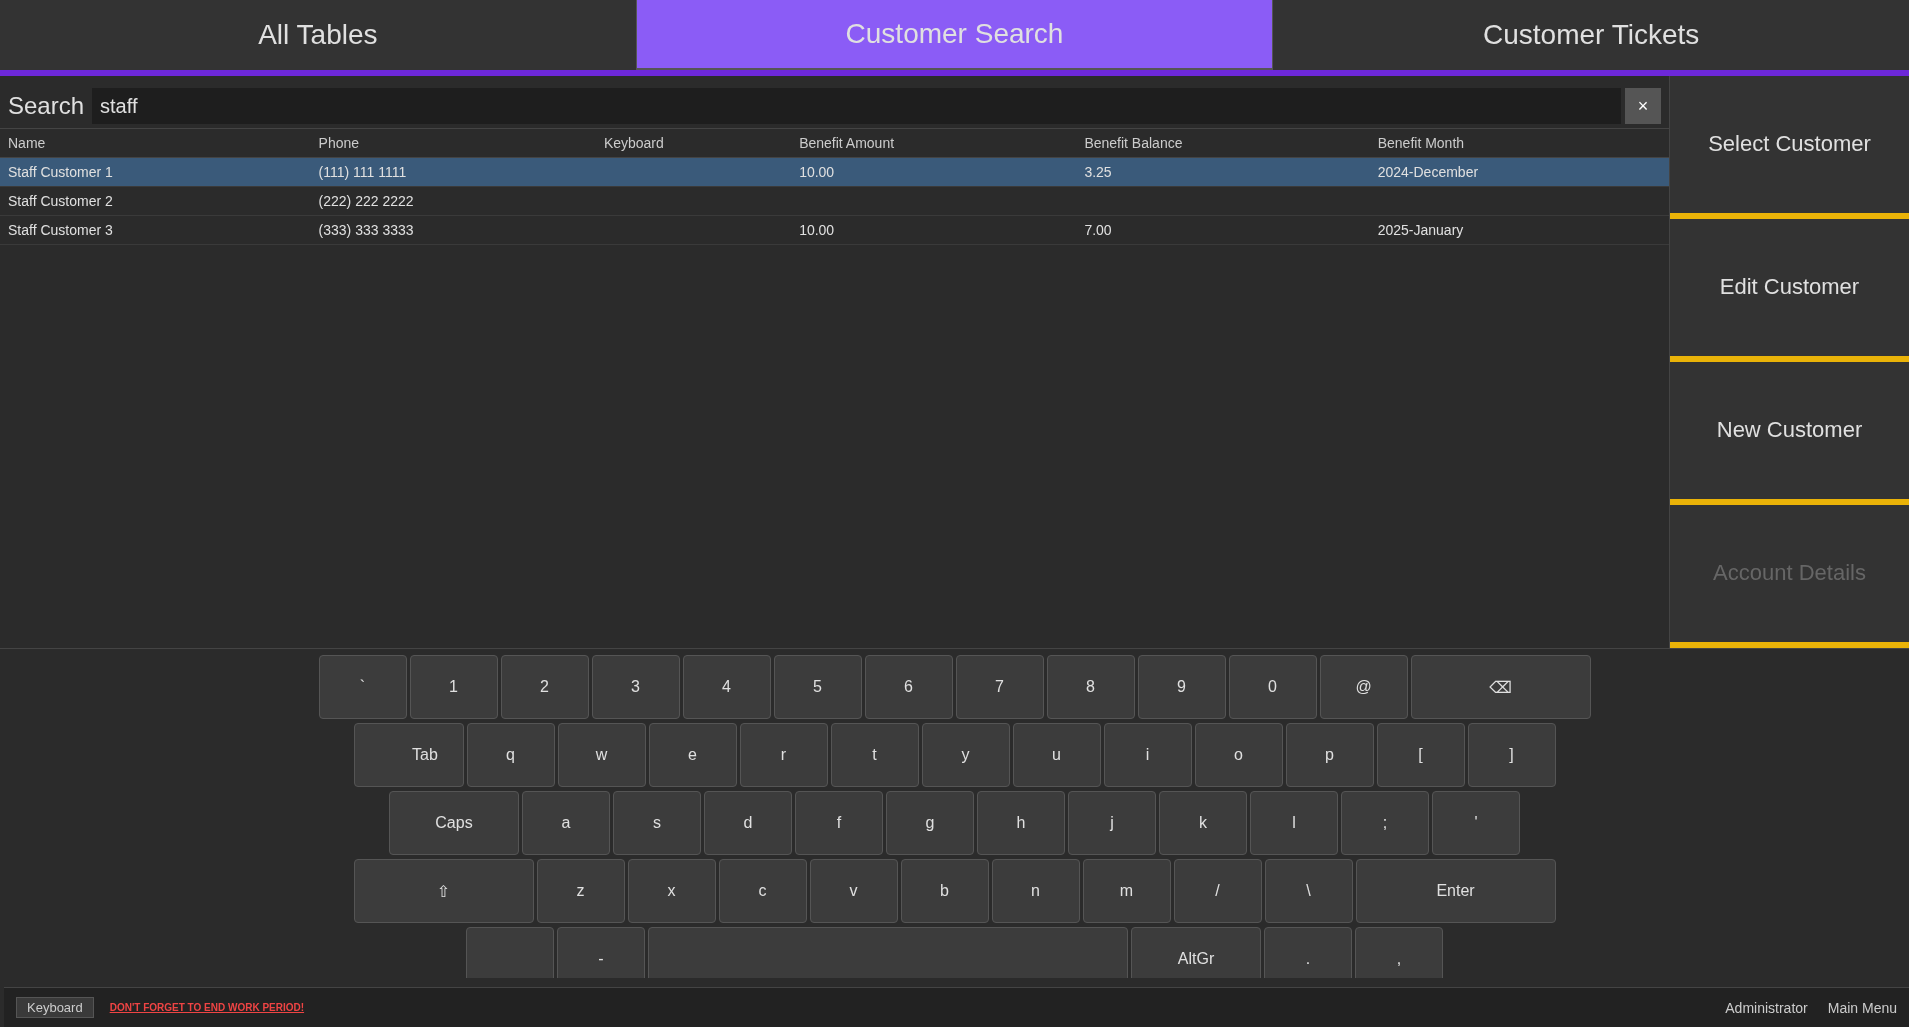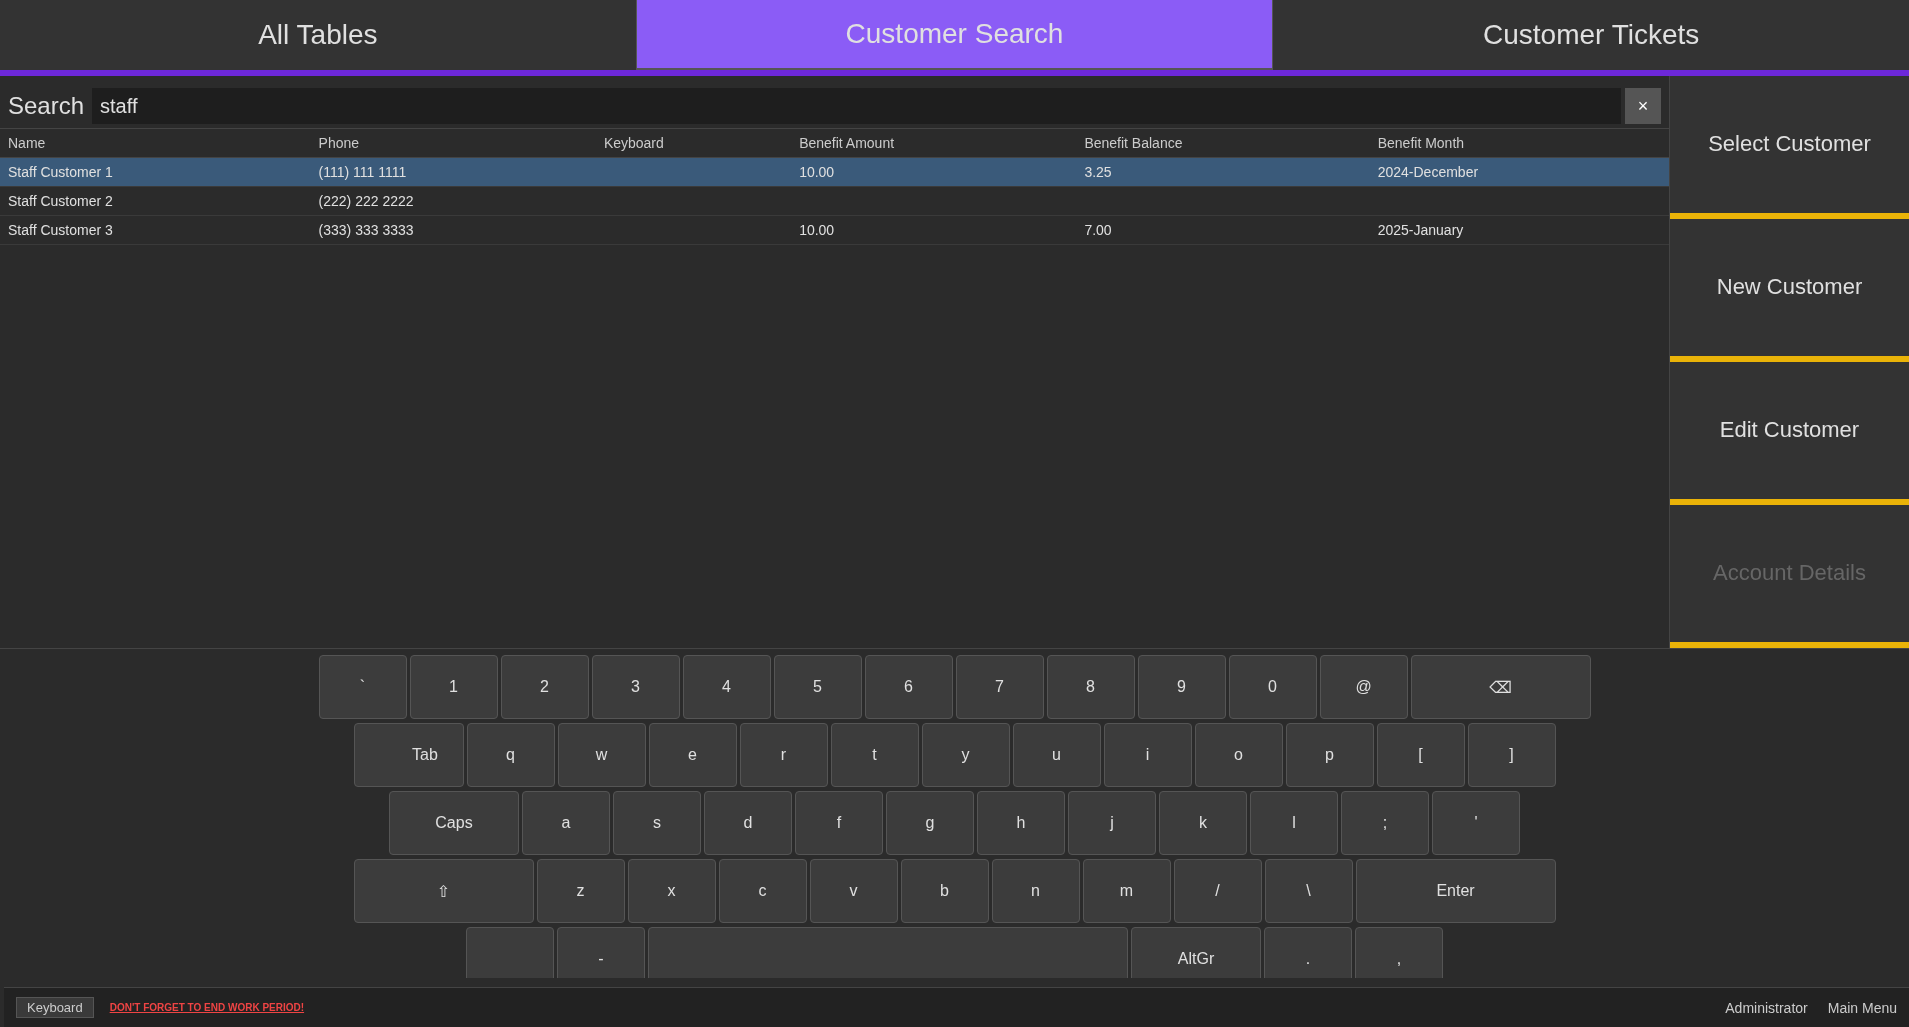--- a/index.html
+++ b/index.html
@@ -287,22 +287,22 @@
               <td>7.00</td>
               <td>2025-January</td>
             </tr>
           </tbody>
       </table>
     </div>
   </div>
 
   <div class="right-sidebar">
   <div class="sidebar-btn">Select Customer</div>
+      <div class="sidebar-btn">Edit Customer</div>
       <div class="sidebar-btn">New Customer</div>
-      <div class="sidebar-btn">Edit Customer</div>
       <div class="sidebar-btn disabled">Account Details</div>
     </div>
 </div>
 
 <div class="keyboard-area" id="keyboard-container" style="height: 330px; overflow: hidden;">
 <div class="kb-row">
       <button class="kb-key">`</button>
       <button class="kb-key">1</button>
       <button class="kb-key">2</button>
       <button class="kb-key">3</button>

